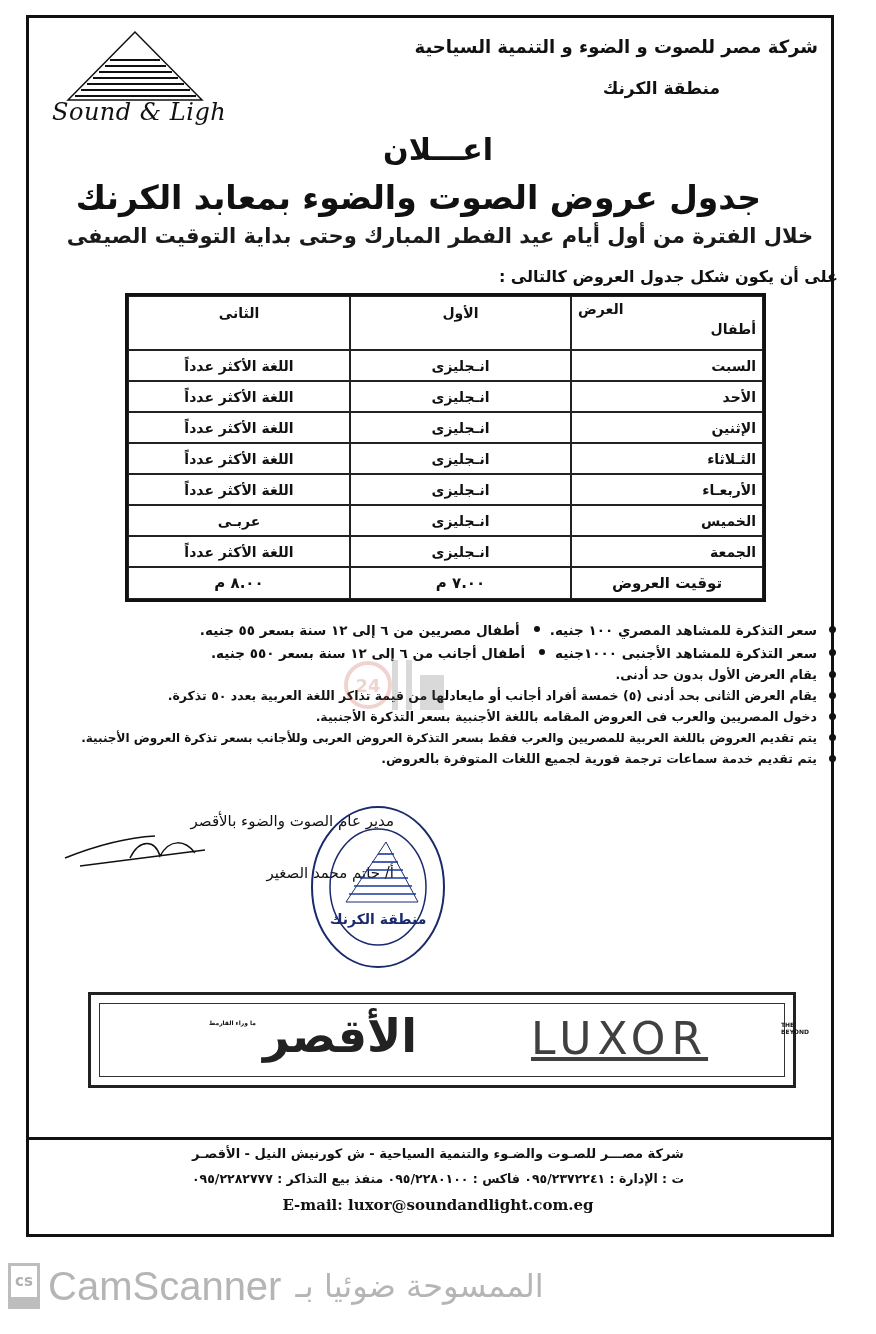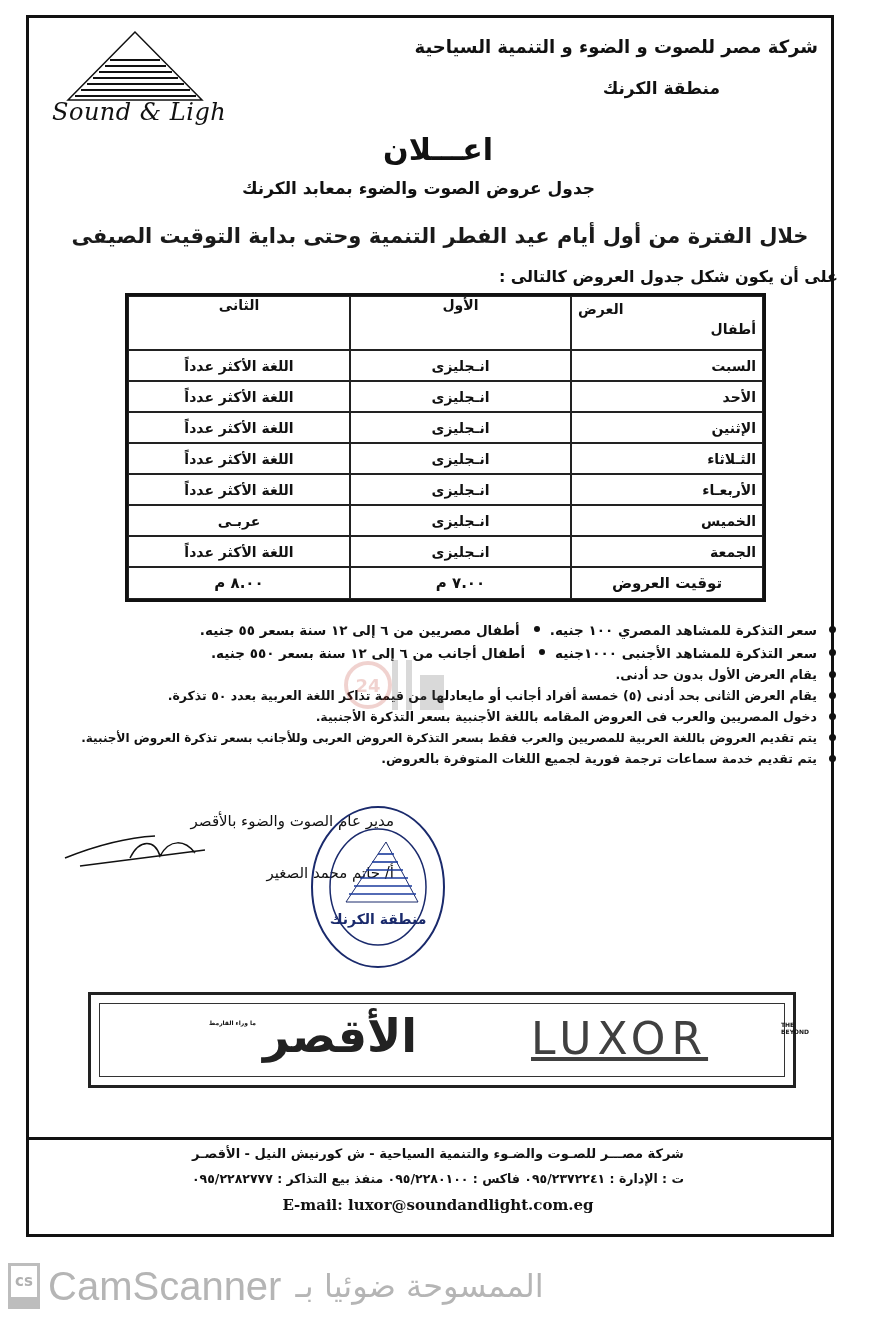--- a/index.html
+++ b/index.html
@@ -13,39 +13,39 @@
     }
     .rtl { direction:rtl; }
     .logo { position:absolute; left:50px; top:30px; width:170px; height:100px; }
     .logo-text {
       position:absolute; left:52px; top:98px; font-family:"DejaVu Serif", serif; font-style:italic;
       font-size:24px; letter-spacing:0.5px; color:#111;
     }
     .company { position:absolute; right:58px; top:36px; font-size:18px; font-weight:bold; }
     .region { position:absolute; right:156px; top:78px; font-size:17px; font-weight:bold; }
     .announce { position:absolute; left:0; width:876px; top:132px; text-align:center; font-size:30px; font-weight:bold; }
-    .title1 { position:absolute; left:0; width:837px; top:178px; text-align:center; font-size:17px; font-weight:bold; letter-spacing:-0.5px;}
+    .title1 { position:absolute; left:0; width:837px; top:178px; text-align:center; font-size:33px; font-weight:bold; letter-spacing:-0.5px;}
     .title2 { position:absolute; left:60px; width:760px; top:224px; text-align:center; font-size:21px; font-weight:bold; color:#1a1a1a; }
     .intro { position:absolute; right:38px; top:267px; font-size:16px; font-weight:bold; }
 
     table.sched {
       position:absolute; left:125px; top:293px; width:641px; border-collapse:separate; border-spacing:0;
       border:3px solid #111; direction:rtl;
     }
     table.sched td {
       border:1.5px solid #222; height:29px; font-size:14px; font-weight:bold; padding:0 6px;
     }
     table.sched td.day { text-align:right; width:178px; }
     table.sched td.c1 { text-align:center; width:207px; }
     table.sched td.c2 { text-align:center; }
     table.sched tr.head td { height:52px; vertical-align:top; }
     table.sched tr.foot td { height:30px; font-size:15px; }
     .corner-show { display:block; text-align:left; padding-top:4px; }
     .corner-day { display:block; text-align:right; padding-top:4px; font-size:14px;}
-    .hdr { padding-top:0; display:block; }
+    .hdr { padding-top:8px; display:block; }
 
     .bullets { position:absolute; right:38px; top:618px; width:790px; direction:rtl; font-size:13.5px; font-weight:bold; }
     .bullet { display:flex; align-items:center; height:23px; white-space:nowrap; }
     .bullet .dot { width:7px; height:7px; background:#111; border-radius:50%; margin-left:12px; margin-right:2px; flex:none; }
     .bullet .dot2 { display:inline-block; width:6px; height:6px; background:#111; border-radius:50%; margin:0 10px 2px 14px; vertical-align:middle; }
     .bullet.small { font-size:12.5px; height:21px; }
 
     .watermark { position:absolute; left:330px; top:640px; width:120px; height:90px; opacity:0.22; }
 
     .sig { position:absolute; right:482px; top:812px; direction:rtl; font-size:15px; }
@@ -97,21 +97,21 @@
     <line x1="25" y1="66" x2="146" y2="66"></line>
   </g>
 </svg>
 <div class="logo-text">Sound &amp; Ligh</div>
 
 <div class="company rtl">شركة مصر للصوت و الضوء و التنمية السياحية</div>
 <div class="region rtl">منطقة الكرنك</div>
 
 <div class="announce rtl">اعـــلان</div>
 <div class="title1 rtl">جدول عروض الصوت والضوء بمعابد الكرنك</div>
-<div class="title2 rtl">خلال الفترة من أول أيام عيد الفطر التنمية وحتى بداية التوقيت الصيفى</div>
+<div class="title2 rtl">خلال الفترة من أول أيام عيد الفطر المبارك وحتى بداية التوقيت الصيفى</div>
 <div class="intro rtl">على أن يكون شكل جدول العروض كالتالى :</div>
 
 <table class="sched">
   <tbody>
       <tr class="head">
     <td class="day">
       <span class="corner-show">العرض</span>
       <span class="corner-day">أطفال</span>
     </td>
     <td class="c1">

